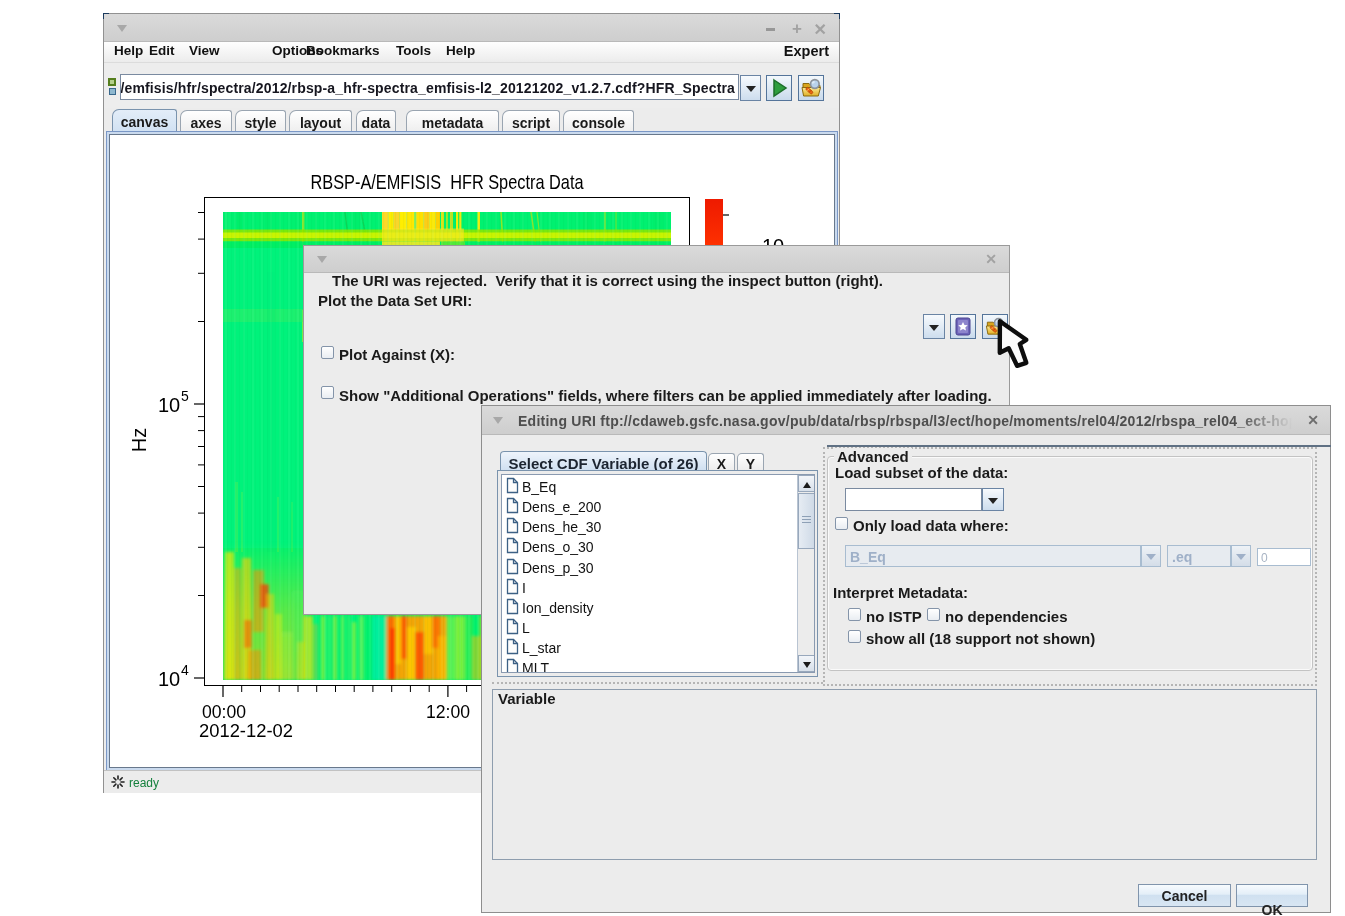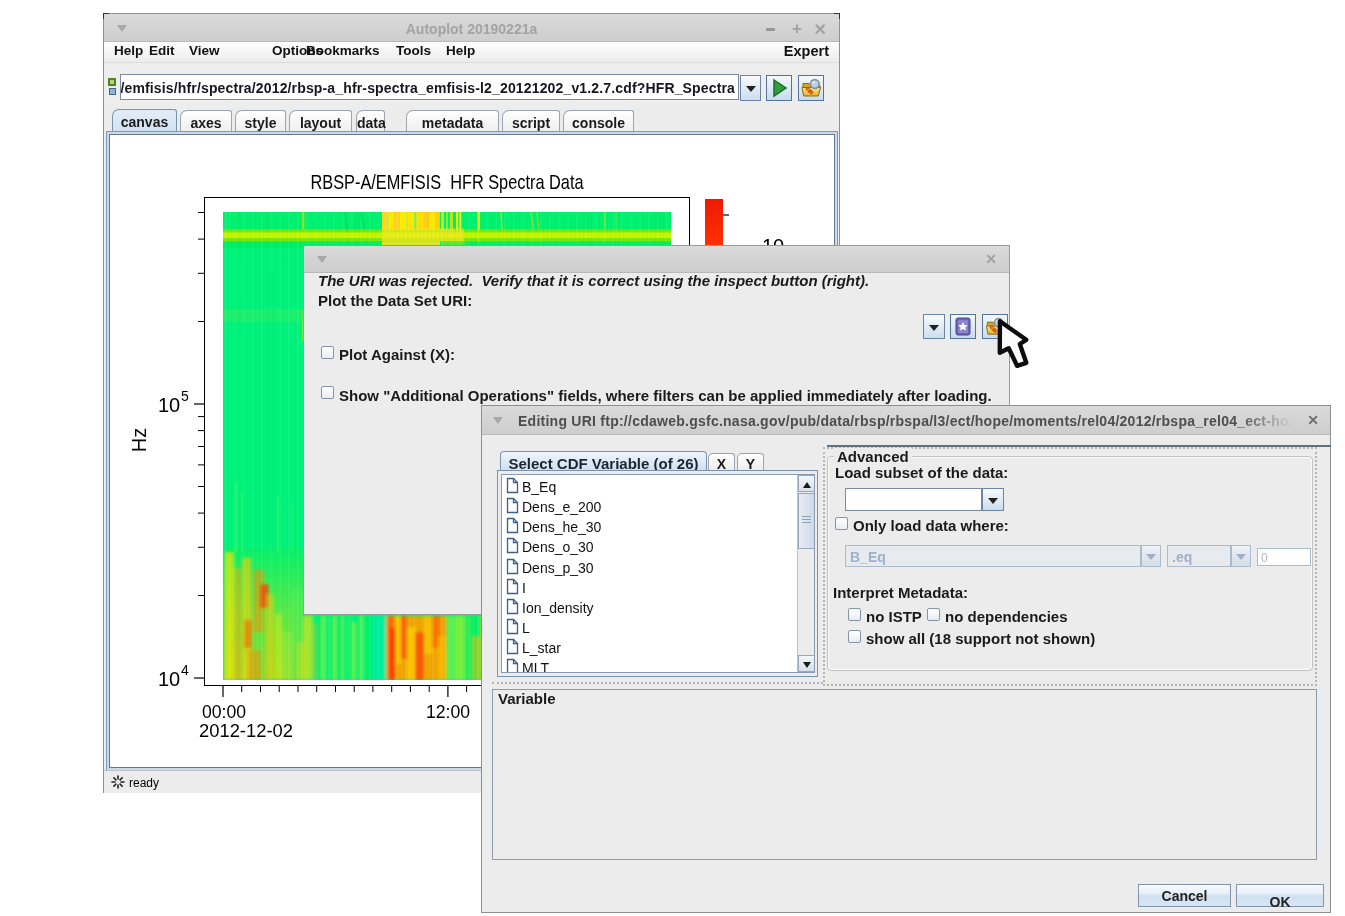--- a/index.html
+++ b/index.html
@@ -30,21 +30,20 @@
 </style>
 </head>
 <body>
 <div id="page">
 
 <div class="win" id="mainwin" style="left:103px; top:13px; width:737px; height:780px;">
   <div style="position:absolute; left:-1px; top:-1px; width:6px; height:6px; background:#1b3a5e; clip-path:polygon(0 0,100% 0,100% 35%,35% 35%,35% 100%,0 100%);"></div>
   <div style="position:absolute; right:-1px; top:-1px; width:6px; height:6px; background:#1b3a5e; clip-path:polygon(0 0,100% 0,100% 100%,65% 100%,65% 35%,0 35%);"></div>
   <div class="tbar">
     <div class="tri" style="left:13px; top:11px;"></div>
-    <div class="ttl">Autoplot 20190221a</div>
     <div style="position:absolute; right:64px; top:5px; width:9px; border-top:3px solid #979797; margin-top:9px;"></div>
     <div class="xbtn" style="right:37px; top:5px; font-size:17px;">+</div>
     <div class="xbtn" style="right:12px; top:6px; font-size:16px;">✕</div>
   </div>
 
   <div style="position:absolute; left:0; top:28px; width:100%; height:21px; background:linear-gradient(#fefefe,#ececec); border-bottom:1px solid #dcdcdc;">
     <span class="mlbl" style="left:10px; top:1px;">Help</span>
     <span class="mlbl" style="left:45px; top:1px;">Edit</span>
     <span class="mlbl" style="left:85px; top:1px;">View</span>
     <span class="mlbl" style="left:132px; top:1px;margin-left:36px;">Options</span>
@@ -85,42 +84,42 @@
         <ellipse cx="14.3" cy="6.4" rx="1.7" ry="1.1" fill="#ddeaf7" transform="rotate(-30 14.3 6.4)"></ellipse>
       </svg>
     </div>
   </div>
 
   <div style="position:absolute; left:0; top:94px; width:100%; height:26px; background:#ececec;">
     <div class="tab sel" style="left:8px; width:65px;">canvas</div>
     <div class="tab" style="left:76px; width:52px;">axes</div>
     <div class="tab" style="left:131px; width:51px;">style</div>
     <div class="tab" style="left:185px; width:63px;">layout</div>
-    <div class="tab" style="left:252px; width:29px;">data</div>
+    <div class="tab" style="left:252px; width:40px;">data</div>
     <div class="tab" style="left:302px; width:93px;">metadata</div>
     <div class="tab" style="left:398px; width:58px;">script</div>
     <div class="tab" style="left:459px; width:71px;">console</div>
   </div>
 
   <div id="canvas" style="position:absolute; left:5px; top:120px; width:726px; height:634px; background:#fff; border:1px solid #68788c; box-shadow:0 0 0 2px #cadaee, 0 0 0 3px #7a97c6;"></div>
 
   <div style="position:absolute; left:0; top:756px; width:100%; height:23px; background:#ececec; border-top:1px solid #c2c2c2;">
     <svg width="16" height="16" style="position:absolute;left:6px;top:3px;" viewBox="0 0 16 16">
       <g stroke="#222" stroke-width="1.6" stroke-linecap="round">
         <line x1="8" y1="2" x2="8" y2="5"></line>
             <line x1="12.2" y1="3.8" x2="10.1" y2="5.9"></line>
         <line x1="14" y1="8" x2="11" y2="8"></line>
             <line x1="12.2" y1="12.2" x2="10.1" y2="10.1"></line>
         <line x1="8" y1="14" x2="8" y2="11"></line>
             <line x1="3.8" y1="12.2" x2="5.9" y2="10.1"></line>
         <line x1="2" y1="8" x2="5" y2="8"></line>
             <line x1="3.8" y1="3.8" x2="5.9" y2="5.9"></line>
       </g>
     </svg>
-    <span style="position:absolute; left:25px; top:5px; font-size:12px; color:#000000;">ready</span>
+    <span style="position:absolute; left:25px; top:5px; font-size:12px; color:#15803d;">ready</span>
   </div>
   <svg id="plot" width="733" height="636" viewBox="0 0 733 636" style="position:absolute; left:2px; top:120px;">
         <text x="341" y="55" font-size="21" textLength="273" lengthAdjust="spacingAndGlyphs" fill="#000" text-anchor="middle" font-family="Liberation Sans, sans-serif">RBSP-A/EMFISIS&nbsp; HFR Spectra Data</text>
         <svg x="117" y="78" width="448" height="468" viewBox="0 0 448 468" preserveAspectRatio="none">
           <defs>
             <filter id="bl" x="-3%" y="-3%" width="106%" height="106%">
               <feGaussianBlur stdDeviation="0.7"></feGaussianBlur>
             </filter>
             <filter id="bl3" x="-6%" y="-6%" width="112%" height="112%">
               <feGaussianBlur stdDeviation="1.7"></feGaussianBlur>
@@ -303,21 +302,21 @@
         <text x="342" y="584" font-size="19" textLength="44" lengthAdjust="spacingAndGlyphs" fill="#000" text-anchor="middle" font-family="Liberation Sans, sans-serif">12:00</text>
         <text x="93" y="603" font-size="19" textLength="94" lengthAdjust="spacingAndGlyphs" fill="#000" font-family="Liberation Sans, sans-serif">2012-12-02</text>
       </svg>
 </div>
 
 <div class="win" id="addplot" style="left:303px; top:245px; width:707px; height:370px; border-color:#9a9a9a;">
   <div class="tbar" style="height:27px;">
     <div class="tri" style="left:13px; top:10px;"></div>
     <div class="xbtn" style="right:12px; top:5px;">✕</div>
   </div>
-  <div class="lbl" style="left:14px; top:26px;font-style:italic;">The URI was rejected.&nbsp; Verify that it is correct using the inspect button (right).</div>
+  <div class="lbl" style="left:28px; top:26px;">The URI was rejected.&nbsp; Verify that it is correct using the inspect button (right).</div>
   <div class="lbl" style="left:14px; top:46px;">Plot the Data Set URI:</div>
   <div class="combobtn" style="left:619px; top:68px; width:22px; height:25px;"></div>
   <div class="pbtn" style="left:646px; top:68px; width:26px; height:25px;">
     <svg width="24" height="23" viewBox="0 0 24 23" style="position:absolute;left:0;top:0;">
       <rect x="5" y="3" width="14" height="17" rx="2" fill="#6c63b8" stroke="#4a4490" stroke-width="1"></rect>
       <rect x="7" y="5" width="10" height="13" rx="1" fill="#8d85cc"></rect>
       <path d="M12 7 l1.5 3 3.2 .3 -2.4 2.1 .7 3.2 -3 -1.7 -3 1.7 .7 -3.2 -2.4 -2.1 3.2 -.3 z" fill="#fff"></path>
     </svg>
   </div>
   <div class="pbtn" style="left:678px; top:68px; width:26px; height:25px;">
@@ -467,20 +466,20 @@
   <div class="cb" style="left:445px; top:202px;"></div>
   <div class="lbl" style="left:463px; top:202px;">no dependencies</div>
   <div class="cb" style="left:366px; top:224px;"></div>
   <div class="lbl" style="left:384px; top:224px;">show all (18 support not shown)</div>
   <div style="position:absolute; left:10px; top:276px; width:331px; height:2px; border-top:2px dotted #b5b5b5;"></div>
 
   <div style="position:absolute; left:10px; top:283px; width:825px; height:171px; border:1px solid #8e9dae;"></div>
   <div class="lbl" style="left:16px; top:284px;">Variable</div>
 
   <div class="gbtn" style="left:656px; top:478px; width:93px; height:23px; padding-top:3px;">Cancel</div>
-  <div class="gbtn" style="left:754px; top:478px; width:88px; height:23px; padding-top:9px;">OK</div>
+  <div class="gbtn" style="left:754px; top:478px; width:72px; height:23px; padding-top:17px;">OK</div>
 </div>
 
 <svg id="cursor" width="45" height="60" viewBox="0 0 45 60" style="position:absolute; left:993px; top:315px; z-index:50;">
   <path d="M6.9 6.3 L6.8 37.8 L15.7 33.2 L24.1 50.8 L33.3 47.8 L26.8 29 L33.3 24.8 Z" fill="#fafafa" stroke="#0d0d0d" stroke-width="4.4" stroke-linejoin="round"></path>
 </svg>
 
 </div>
 
 </body></html>

